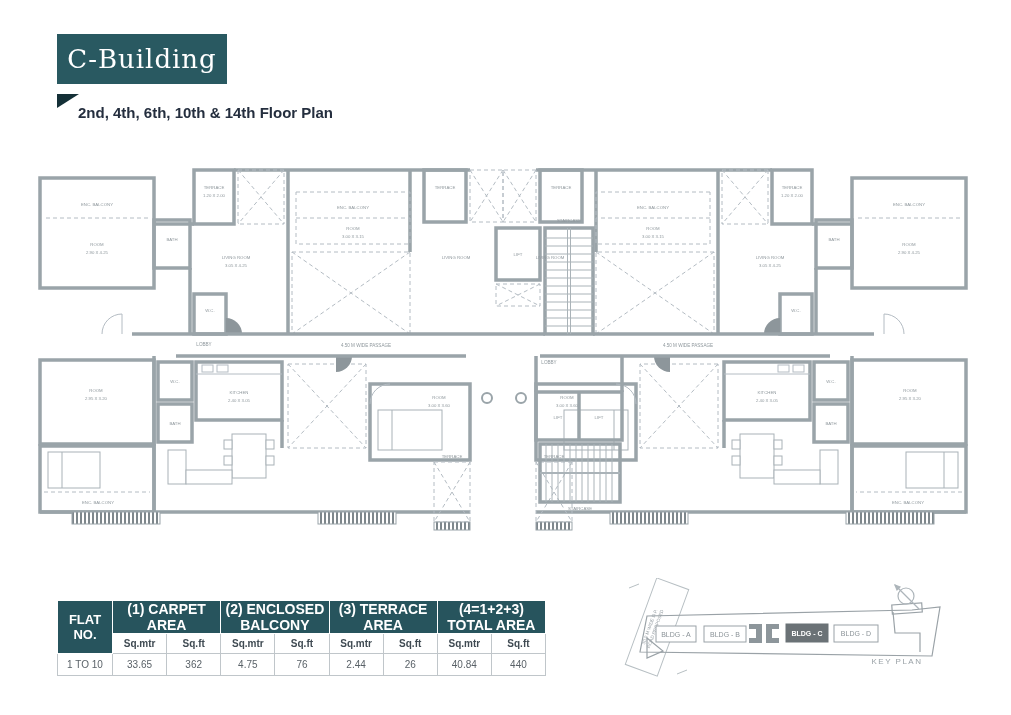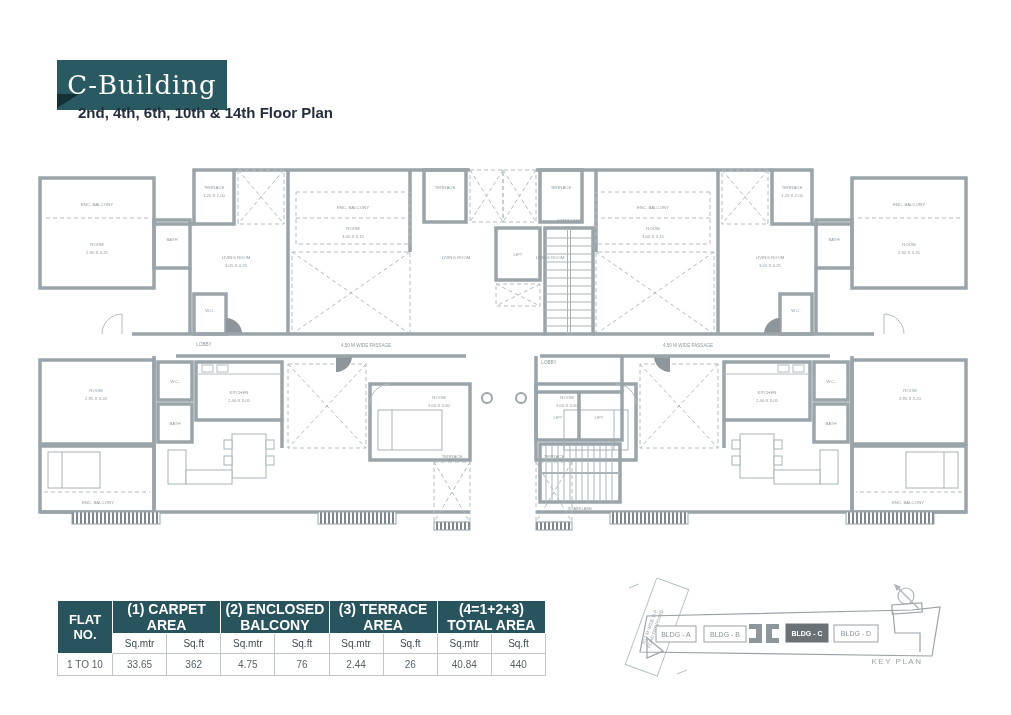--- a/index.html
+++ b/index.html
@@ -1,37 +1,37 @@
 <!DOCTYPE html>
 <html><head>
 <meta charset="utf-8">
 <style>
   html,body{margin:0;padding:0;background:#fff;}
   #page{position:relative;width:1011px;height:715px;background:#fff;overflow:hidden;
         font-family:"Liberation Sans",sans-serif;}
   
-  #banner{position:absolute;left:57px;top:60px;width:170px;height:50px;background:#295961;
+  #banner{position:absolute;left:57px;top:34px;width:170px;height:50px;background:#295961;
           display:flex;align-items:center;justify-content:center;}
   #banner .title{color:#fff;font-family:"DejaVu Serif","Liberation Serif",serif;
                  font-size:26px;letter-spacing:1px;}
   #fold{position:absolute;left:57px;top:94px;width:0;height:0;
         border-top:14px solid #143037;border-right:22px solid transparent;}
   #subtitle{position:absolute;left:78px;top:104px;font-size:15px;color:#242e3e;font-weight:bold;}
   
   svg text{font-family:"Liberation Sans",sans-serif;}
   
   #areatable{position:absolute;left:57px;top:600px;width:489px;border-collapse:collapse;
              table-layout:fixed;font-size:10px;}
   #areatable col.flat{width:55px;}
   #areatable th,#areatable td{border:1px solid #c0c6ca;text-align:center;padding:0;height:19px;}
   #areatable th.teal{background:#27545d;color:#fff;font-weight:bold;border:1px solid #fff;
                      font-size:14px;}
   #areatable th.flatcell{background:#27545d;color:#fff;font-weight:bold;border:1px solid #fff;
                      font-size:13px;}
-  #areatable th.unit{background:#fff;color:#3f4a52;font-weight:normal;}
+  #areatable th.unit{background:#fff;color:#3f4a52;font-weight:bold;}
   #areatable td{color:#5a6268;height:21px;background:#fff;text-align:center;}
   #areatable{border:1px solid #b3babe;}
   
   #keyplan{position:absolute;left:595px;top:578px;}
 </style>
 </head>
 <body>
 
 <div id="page">
 

